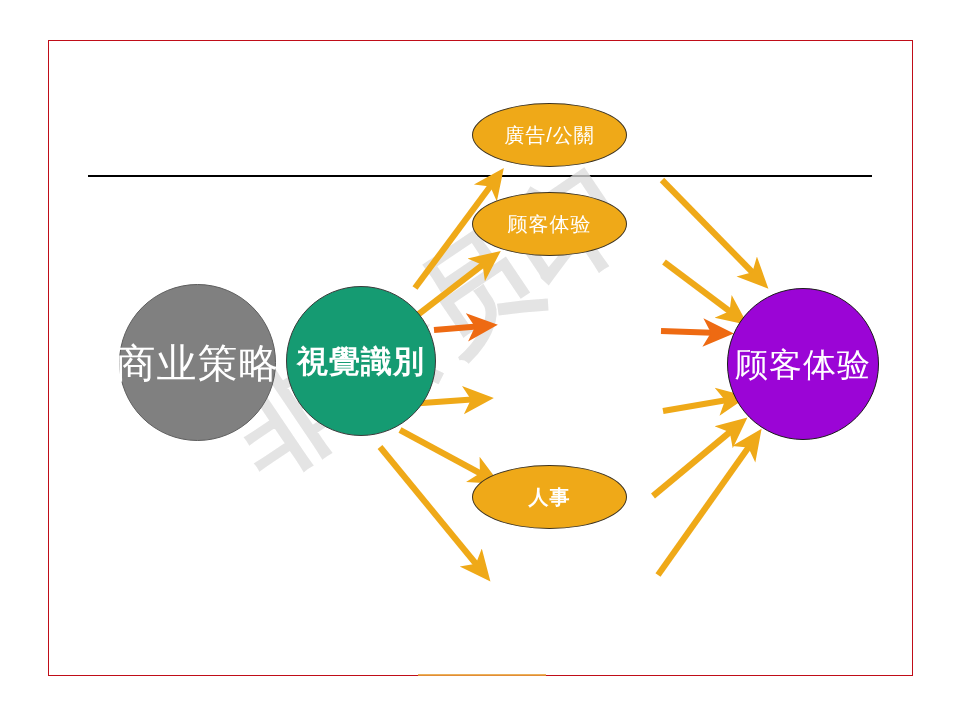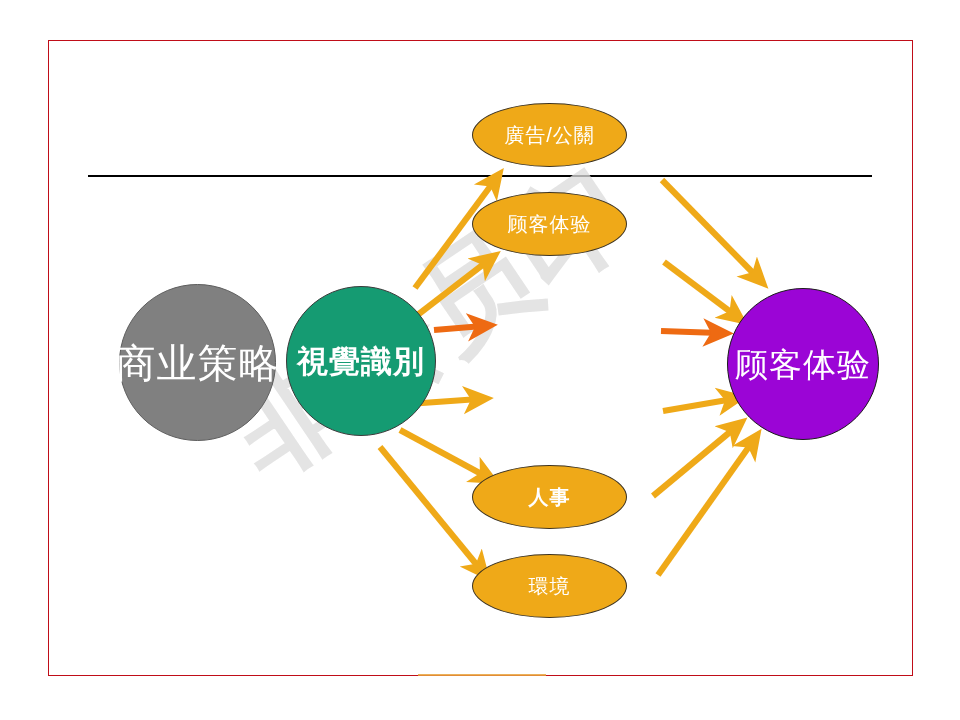--- a/index.html
+++ b/index.html
@@ -129,21 +129,18 @@
 
   <div class="node ellipse mid" id="mid0">
     <span>廣告/公關</span>
   </div>
   <div class="node ellipse mid" id="mid1">
     <span>顾客体验</span>
   </div>
   <div class="node ellipse mid" id="mid4">
     <span>人事</span>
   </div>
-  <div class="node ellipse mid" id="mid5">
-    <span>環境</span>
-  </div>
 
   <div class="node circle" id="node-experience">
     <span>顾客体验</span>
   </div>
 
 </div>
 
 </body></html>

